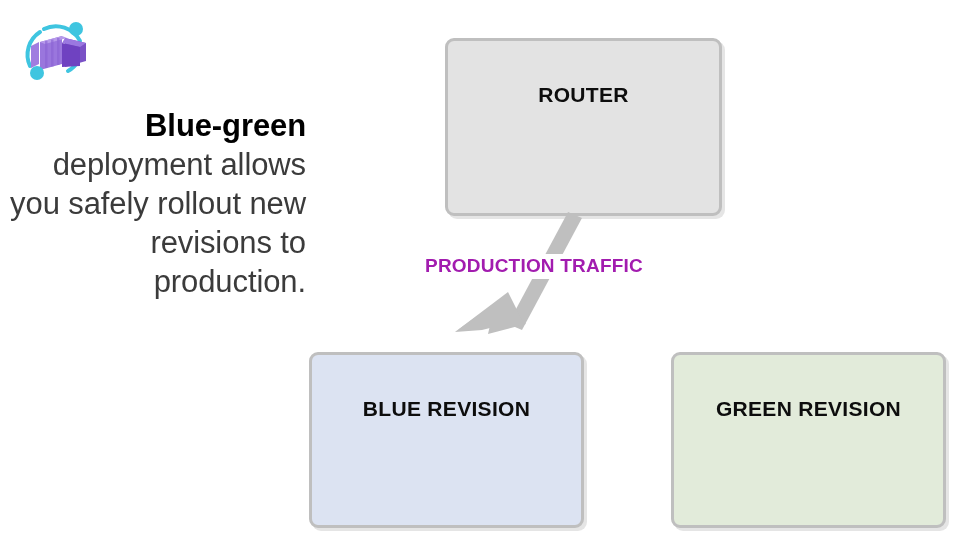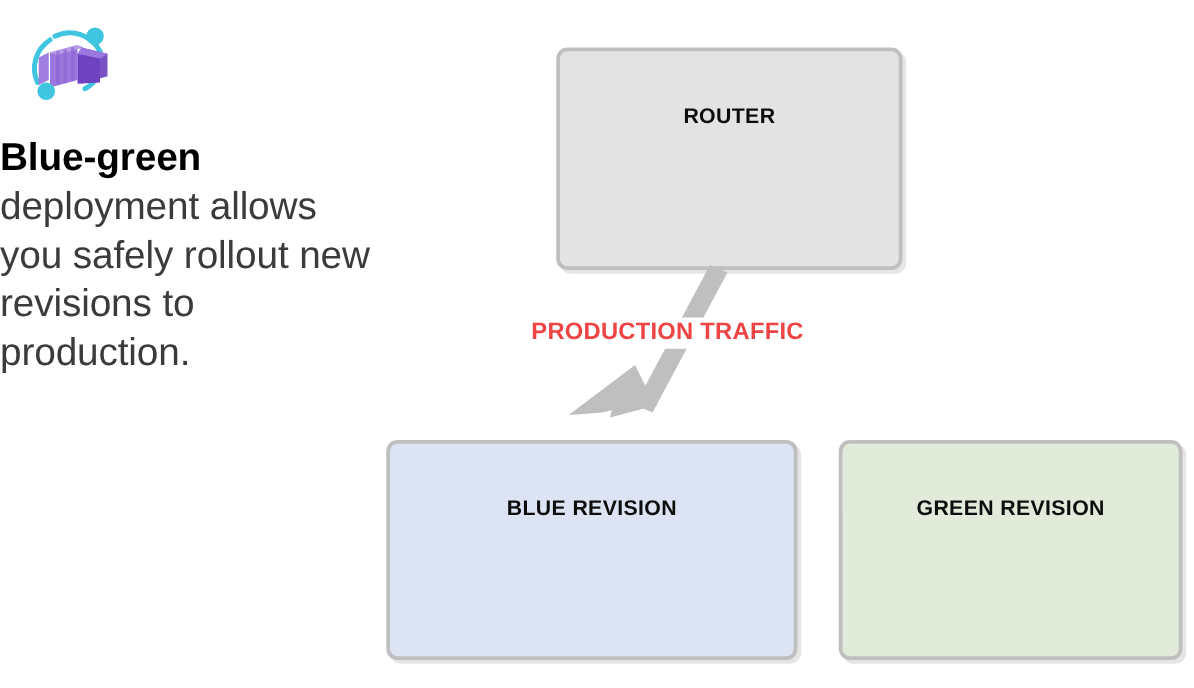--- a/index.html
+++ b/index.html
@@ -35,21 +35,21 @@
     height: 74px;
   }
   #logo svg { display: block; }
 
   
   #caption {
     position: absolute;
     left: 0px;
     top: 106px;
     width: 306px;
-    text-align: left;
+    text-align: right;
     font-size: 31px;
     line-height: 39px;
     color: #3b3b3b;
     font-weight: 300;
     letter-spacing: -0.1px;
   }
   #caption .lead {
     font-weight: bold;
     color: #000000;
   }
@@ -60,39 +60,39 @@
     box-sizing: border-box;
     border: 3px solid #bfbfbf;
     border-radius: 9px;
     box-shadow: 3px 3px 0 0 rgba(0,0,0,0.10);
   }
   .node .node-label {
     position: absolute;
     left: 0;
     right: 0;
     text-align: center;
-    font-size: 17px;
+    font-size: 21px;
     font-weight: bold;
     color: #0d0d0d;
     letter-spacing: 0.3px;
   }
 
   #router-box {
     left: 445px;
     top: 38px;
     width: 277px;
     height: 178px;
     background: #e3e3e3;
   }
   #router-box .node-label { top: 42px; }
 
   #blue-box {
     left: 309px;
     top: 352px;
-    width: 329px;
+    width: 275px;
     height: 176px;
     background: #dce3f2;
   }
   #blue-box .node-label { top: 42px; }
 
   #green-box {
     left: 643px;
     top: 352px;
     width: 275px;
     height: 176px;
@@ -114,21 +114,21 @@
 
   
   #traffic-label {
     position: absolute;
     left: 418px;
     top: 254px;
     width: 232px;
     text-align: center;
     font-size: 19px;
     font-weight: bold;
-    color: #ef4444;
+    color: #a21caf;
     letter-spacing: 0.2px;
     background: #ffffff;
     padding: 1px 0 2px 0;
   }
 </style>
 </head>
 <body>
 
 <div id="slide">
 

